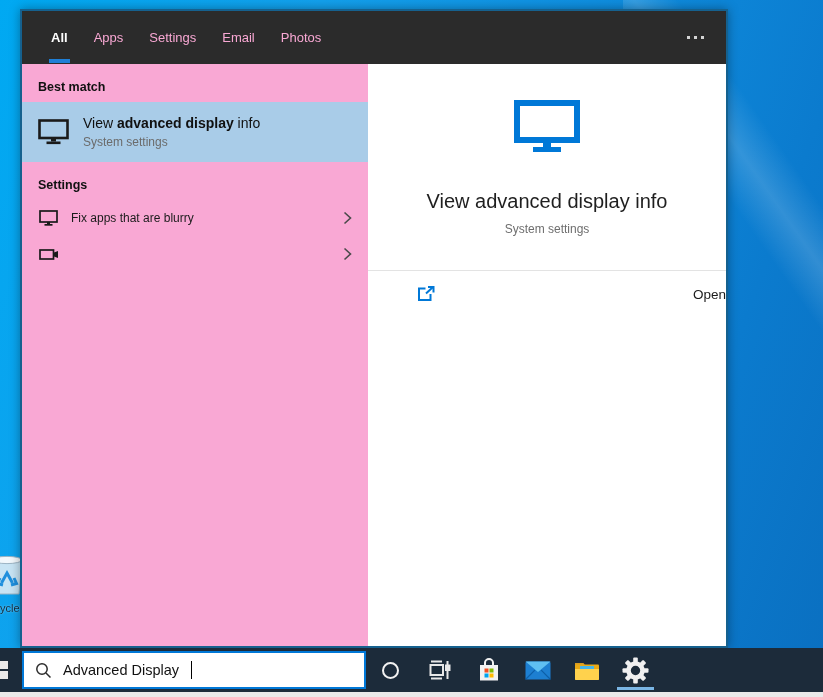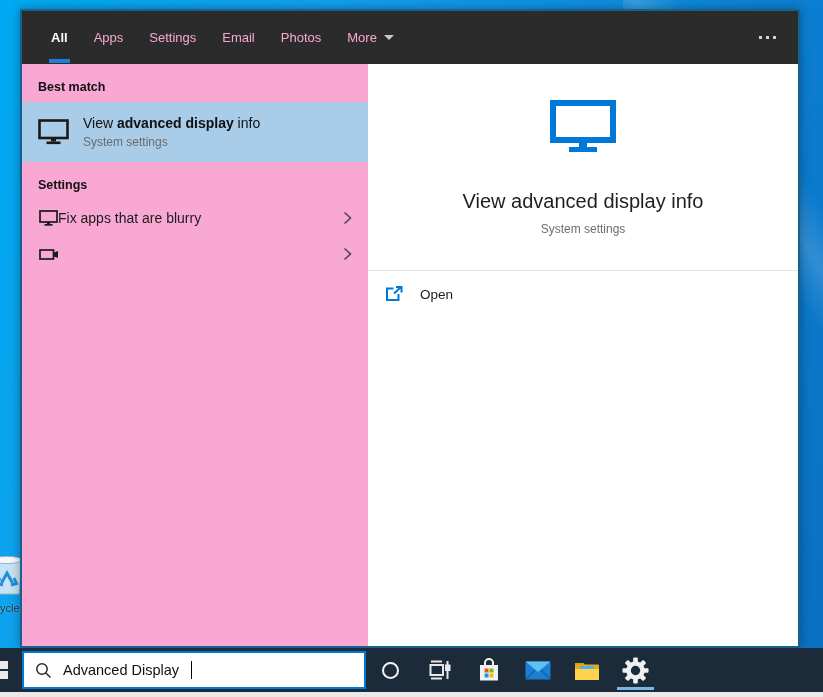--- a/index.html
+++ b/index.html
@@ -11,21 +11,21 @@
   }
   .beam { position:absolute; right:-60px; top:-40px; width:260px; height:420px; z-index:1;
     background:linear-gradient(55deg,transparent 42%,rgba(255,255,255,0.16) 50%,transparent 58%); }
 
   
   .recycle-bin { position:absolute; left:-15px; top:552px; z-index:2; width:44px; text-align:center; }
   .recycle-bin .bin-label { margin-top:2px; font-size:11px; color:#142b3d; text-shadow:0 0 2px rgba(255,255,255,0.5); }
 
   
   .search-panel {
-    position:absolute; left:20px; top:9px; width:780px; height:639px; z-index:10;
+    position:absolute; left:20px; top:9px; width:708px; height:639px; z-index:10;
     border:2px solid #15618f; display:flex; flex-direction:column;
     box-shadow:0 0 10px rgba(0,0,0,0.35);
   }
   .panel-header {
     height:53px; background:#2b2b2b; display:flex; align-items:stretch;
     padding-left:16px; position:relative; flex:0 0 auto;
   }
   .tab { display:flex; align-items:center; padding:0 13px; font-size:13px; color:#f9a8d4;
          position:relative; cursor:pointer; }
   .tab.active { color:#ffffff; font-weight:bold; }
@@ -39,32 +39,32 @@
 
   .panel-body { flex:1; display:flex; min-height:0; }
 
   
   .left-pane { width:346px; background:#f9a8d4; flex:0 0 auto; padding-top:8px; }
   .section-label { margin:8px 16px 8px 16px; font-size:12.5px; font-weight:bold; color:#111; }
   .best-match-item { height:60px; background:#a9cce8; display:flex; align-items:center;
          gap:14px; padding:0 16px; cursor:pointer; }
   .bm-title { font-size:14px; color:#101010; }
   .bm-sub { font-size:12px; color:#6b6b6b; margin-top:4px; }
-  .settings-item { height:36px; display:flex; align-items:center; 
-         padding:0 16px 0 17px; font-size:14px; color:#1b1b1b; cursor:pointer; }
+  .settings-item { height:36px; display:flex; align-items:center; gap:13px;
+         padding:0 16px 0 17px; font-size:12px; color:#1b1b1b; cursor:pointer; }
   .settings-item .chev { margin-left:auto; display:flex; align-items:center; }
 
   
   .right-pane { flex:1; background:#ffffff; display:flex; flex-direction:column; }
   .preview-top { text-align:center; padding-top:36px; }
   .preview-title { margin-top:34px; font-size:20px; color:#1f1f1f; }
   .preview-sub { margin-top:9px; font-size:12px; color:#6e6e6e; }
   .preview-divider { margin-top:34px; border-top:1px solid #e3e3e3; }
-  .open-row { display:flex; align-items:center; gap:17px; padding:15px 0 0 17px;
-         font-size:13.5px; color:#1b1b1b; cursor:pointer; }
+  .open-row { display:flex; align-items:center; gap:17px; padding:15px 0 0 49px;
+         font-size:13.5px; color:#1b1b1b; cursor:pointer;justify-content:space-between; }
 
   
   .taskbar { position:absolute; left:0; top:648px; width:823px; height:44px;
          background:#1c2b3a; z-index:20; display:flex; align-items:center; }
   .start-btn { width:16px; height:44px; overflow:hidden; position:relative; flex:0 0 auto; cursor:pointer; }
   .start-btn svg { position:absolute; left:-10px; top:13px; }
   .tb-search { width:344px; height:38px; margin-left:6px; background:#ffffff;
          border:2px solid #0078d7; display:flex; align-items:center; gap:11px;
          padding:0 11px; flex:0 0 auto; cursor:text; }
   .tb-search-text { font-size:14.5px; color:#111; white-space:nowrap; }
@@ -99,24 +99,20 @@
 </div>
 
 <div class="search-panel">
 
   <div class="panel-header">
     <div class="tab active">All</div>
     <div class="tab">Apps</div>
     <div class="tab">Settings</div>
     <div class="tab">Email</div>
     <div class="tab">Photos</div>
-    <div class="tab">
-      <span>More</span>
-      <span class="more-arrow"></span>
-    </div>
     <div class="ellipsis-btn">
       <i></i>
         <i></i>
         <i></i>
     </div>
   </div>
 
   <div class="panel-body">
 
     <div class="left-pane">

